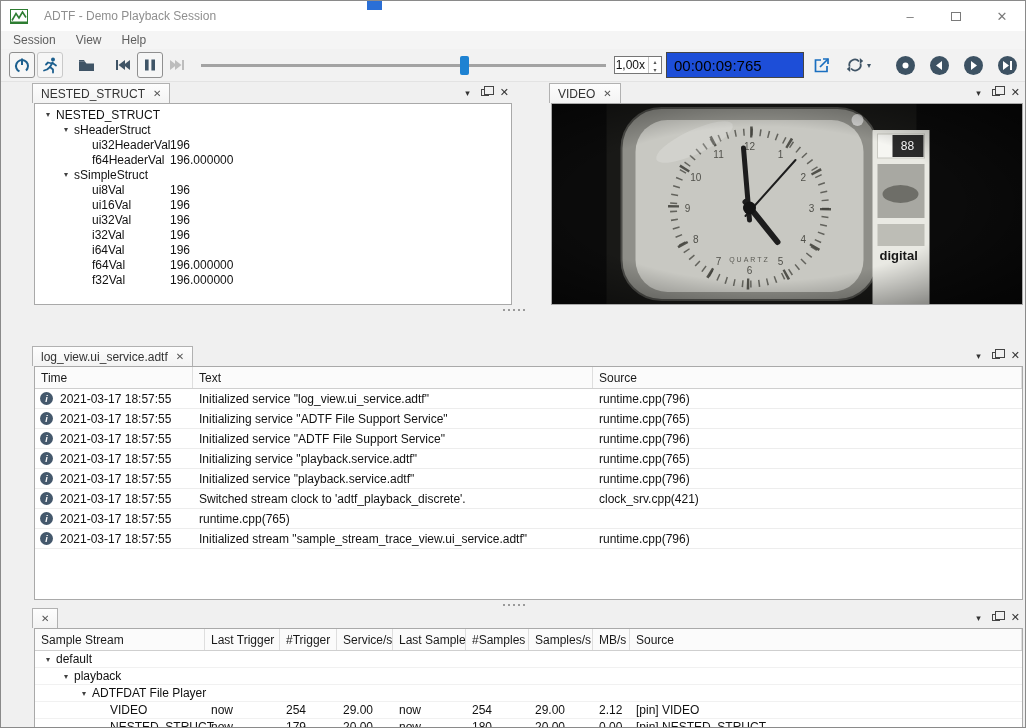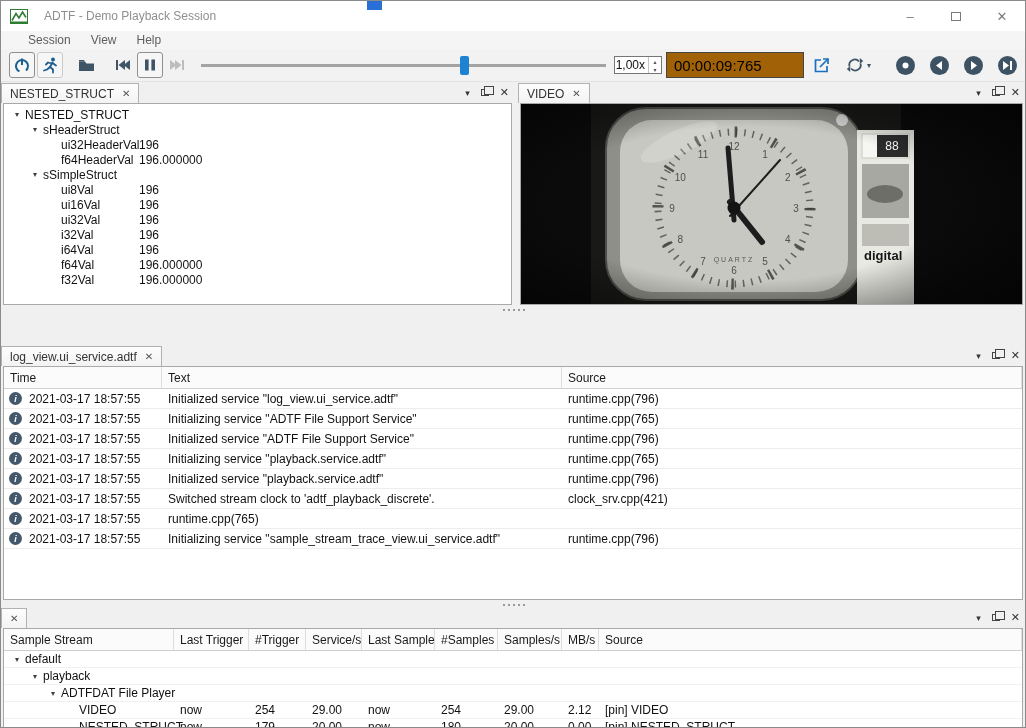--- a/index.html
+++ b/index.html
@@ -13,55 +13,55 @@
   .titlebar { height:30px; background:#ffffff; display:flex; align-items:center; flex:0 0 auto; position:relative; }
   .app-icon { margin-left:9px; display:flex; }
   .title { margin-left:16px; color:#8f8f8f; font-size:12px; }
   .win-controls { margin-left:auto; display:flex; height:100%; }
   .win-btn { width:46px; height:100%; display:flex; align-items:center; justify-content:center;
              color:#7a7a7a; font-size:13px; }
   .max-glyph { width:10px; height:9px; border:1px solid #7a7a7a; }
   .blue-marker { position:absolute; left:366px; top:0; width:15px; height:9px; background:#2a6fd6; }
 
   
-  .menubar { height:24px; display:flex; align-items:center; padding-left:24px; gap:14px;
+  .menubar { height:24px; display:flex; align-items:center; padding-left:9px; gap:14px;
              background:#f5f5f5; color:#5e5e5e; }
   .menu-item { padding:2px 3px; }
 
   
   .toolbar { height:33px; display:flex; align-items:center; padding:0 8px; background:#f2f2f2;
              border-bottom:1px solid #e3e3e3; flex:0 0 auto; }
   .tbtn { width:26px; height:26px; display:flex; align-items:center; justify-content:center;
           border-radius:3px; margin-right:2px; flex:0 0 auto; }
   .tbtn.checked { border:1px solid #8f8f8f; background:#f6f6f6; }
   .tbtn.soft { border:1px solid #c9c9c9; background:#f6f6f6; }
   .gap8 { margin-right:10px; }
   .slider { position:relative; flex:1; height:26px; margin:0 8px; }
   .slider-groove { position:absolute; left:0; right:0; top:12px; height:3px; background:#a3a3a3; }
   .slider-handle { position:absolute; top:4px; width:9px; height:19px; background:#1e82d2; border-radius:2px; }
   .speed-box { width:48px; height:18px; background:#fff; border:1px solid #767676; display:flex; flex:0 0 auto; }
   .speed-text { flex:1; display:flex; align-items:center; justify-content:flex-end; padding-right:3px; }
   .spin { width:13px; border-left:1px solid #c4c4c4; display:flex; flex-direction:column; }
   .spin span { flex:1; display:flex; align-items:center; justify-content:center; font-size:6px; color:#555; }
-  .time-box { width:138px; height:26px; background:#a16207; border:1px solid #454545; display:flex;
+  .time-box { width:138px; height:26px; background:#1d4ed8; border:1px solid #454545; display:flex;
               align-items:center; padding-left:7px; font-size:15px; color:#000; margin-left:4px; flex:0 0 auto; }
   .circle-btn { width:19px; height:19px; border-radius:50%; background:#3d5263; margin-left:15px;
                 display:flex; align-items:center; justify-content:center; flex:0 0 auto; }
   .loop-wrap { display:flex; align-items:center; margin-left:4px; }
   .dd-arrow { font-size:8px; color:#3f5466; margin-left:2px; }
 
   
   .dock { flex:1; display:flex; flex-direction:column; background:#f0f0f0; }
   .row-top { height:225px; display:flex; }
   .vsplit { height:5px; position:relative; }
   .hsplit { width:4px; }
   .vsplit::after { content:""; position:absolute; left:50%; top:2px; width:2px; height:2px; background:#9a9a9a;
                    box-shadow:-10px 0 #9a9a9a,-5px 0 #9a9a9a,5px 0 #9a9a9a,10px 0 #9a9a9a; }
 
-  .panel { display:flex; flex-direction:column; background:#f0f0f0; position:relative; }
+  .panel { display:flex; flex-direction:column; background:#f0f0f0; position:relative;padding-left:31px; }
   .panel-nested { width:513px; flex:0 0 auto; }
   .panel-video { flex:1; }
   .panel-log { height:257px; flex:0 0 auto;margin-top:33px; }
   .panel-trace { flex:1; }
 
   .tabbar { height:21px; display:flex; align-items:flex-end; position:relative; flex:0 0 auto; }
   .tab { height:20px; display:flex; align-items:center; gap:8px; padding:0 8px;
          background:linear-gradient(#fdfdfd,#f3f3f3); border:1px solid #b1b1b1; border-bottom:none;
          color:#333; }
   .tab-close { color:#555; font-size:10px; }
@@ -467,21 +467,21 @@
                 <span class="info-icon">i</span>
                 <span>2021-03-17 18:57:55</span>
               </div>
               <div class="log-src">runtime.cpp(765)</div>
             </div>
             <div class="grid-log log-row">
               <div class="log-time">
                 <span class="info-icon">i</span>
                 <span>2021-03-17 18:57:55</span>
               </div>
-              <div class="log-text">Initializing service "sample_stream_trace_view.ui_service.adtf"</div>
+              <div class="log-text">Initialized stream "sample_stream_trace_view.ui_service.adtf"</div>
               <div class="log-src">runtime.cpp(796)</div>
             </div>
           </div>
       </div>
     </div>
 
     <div class="vsplit"></div>
 
     <div class="panel panel-trace">
       <div class="tabbar">

